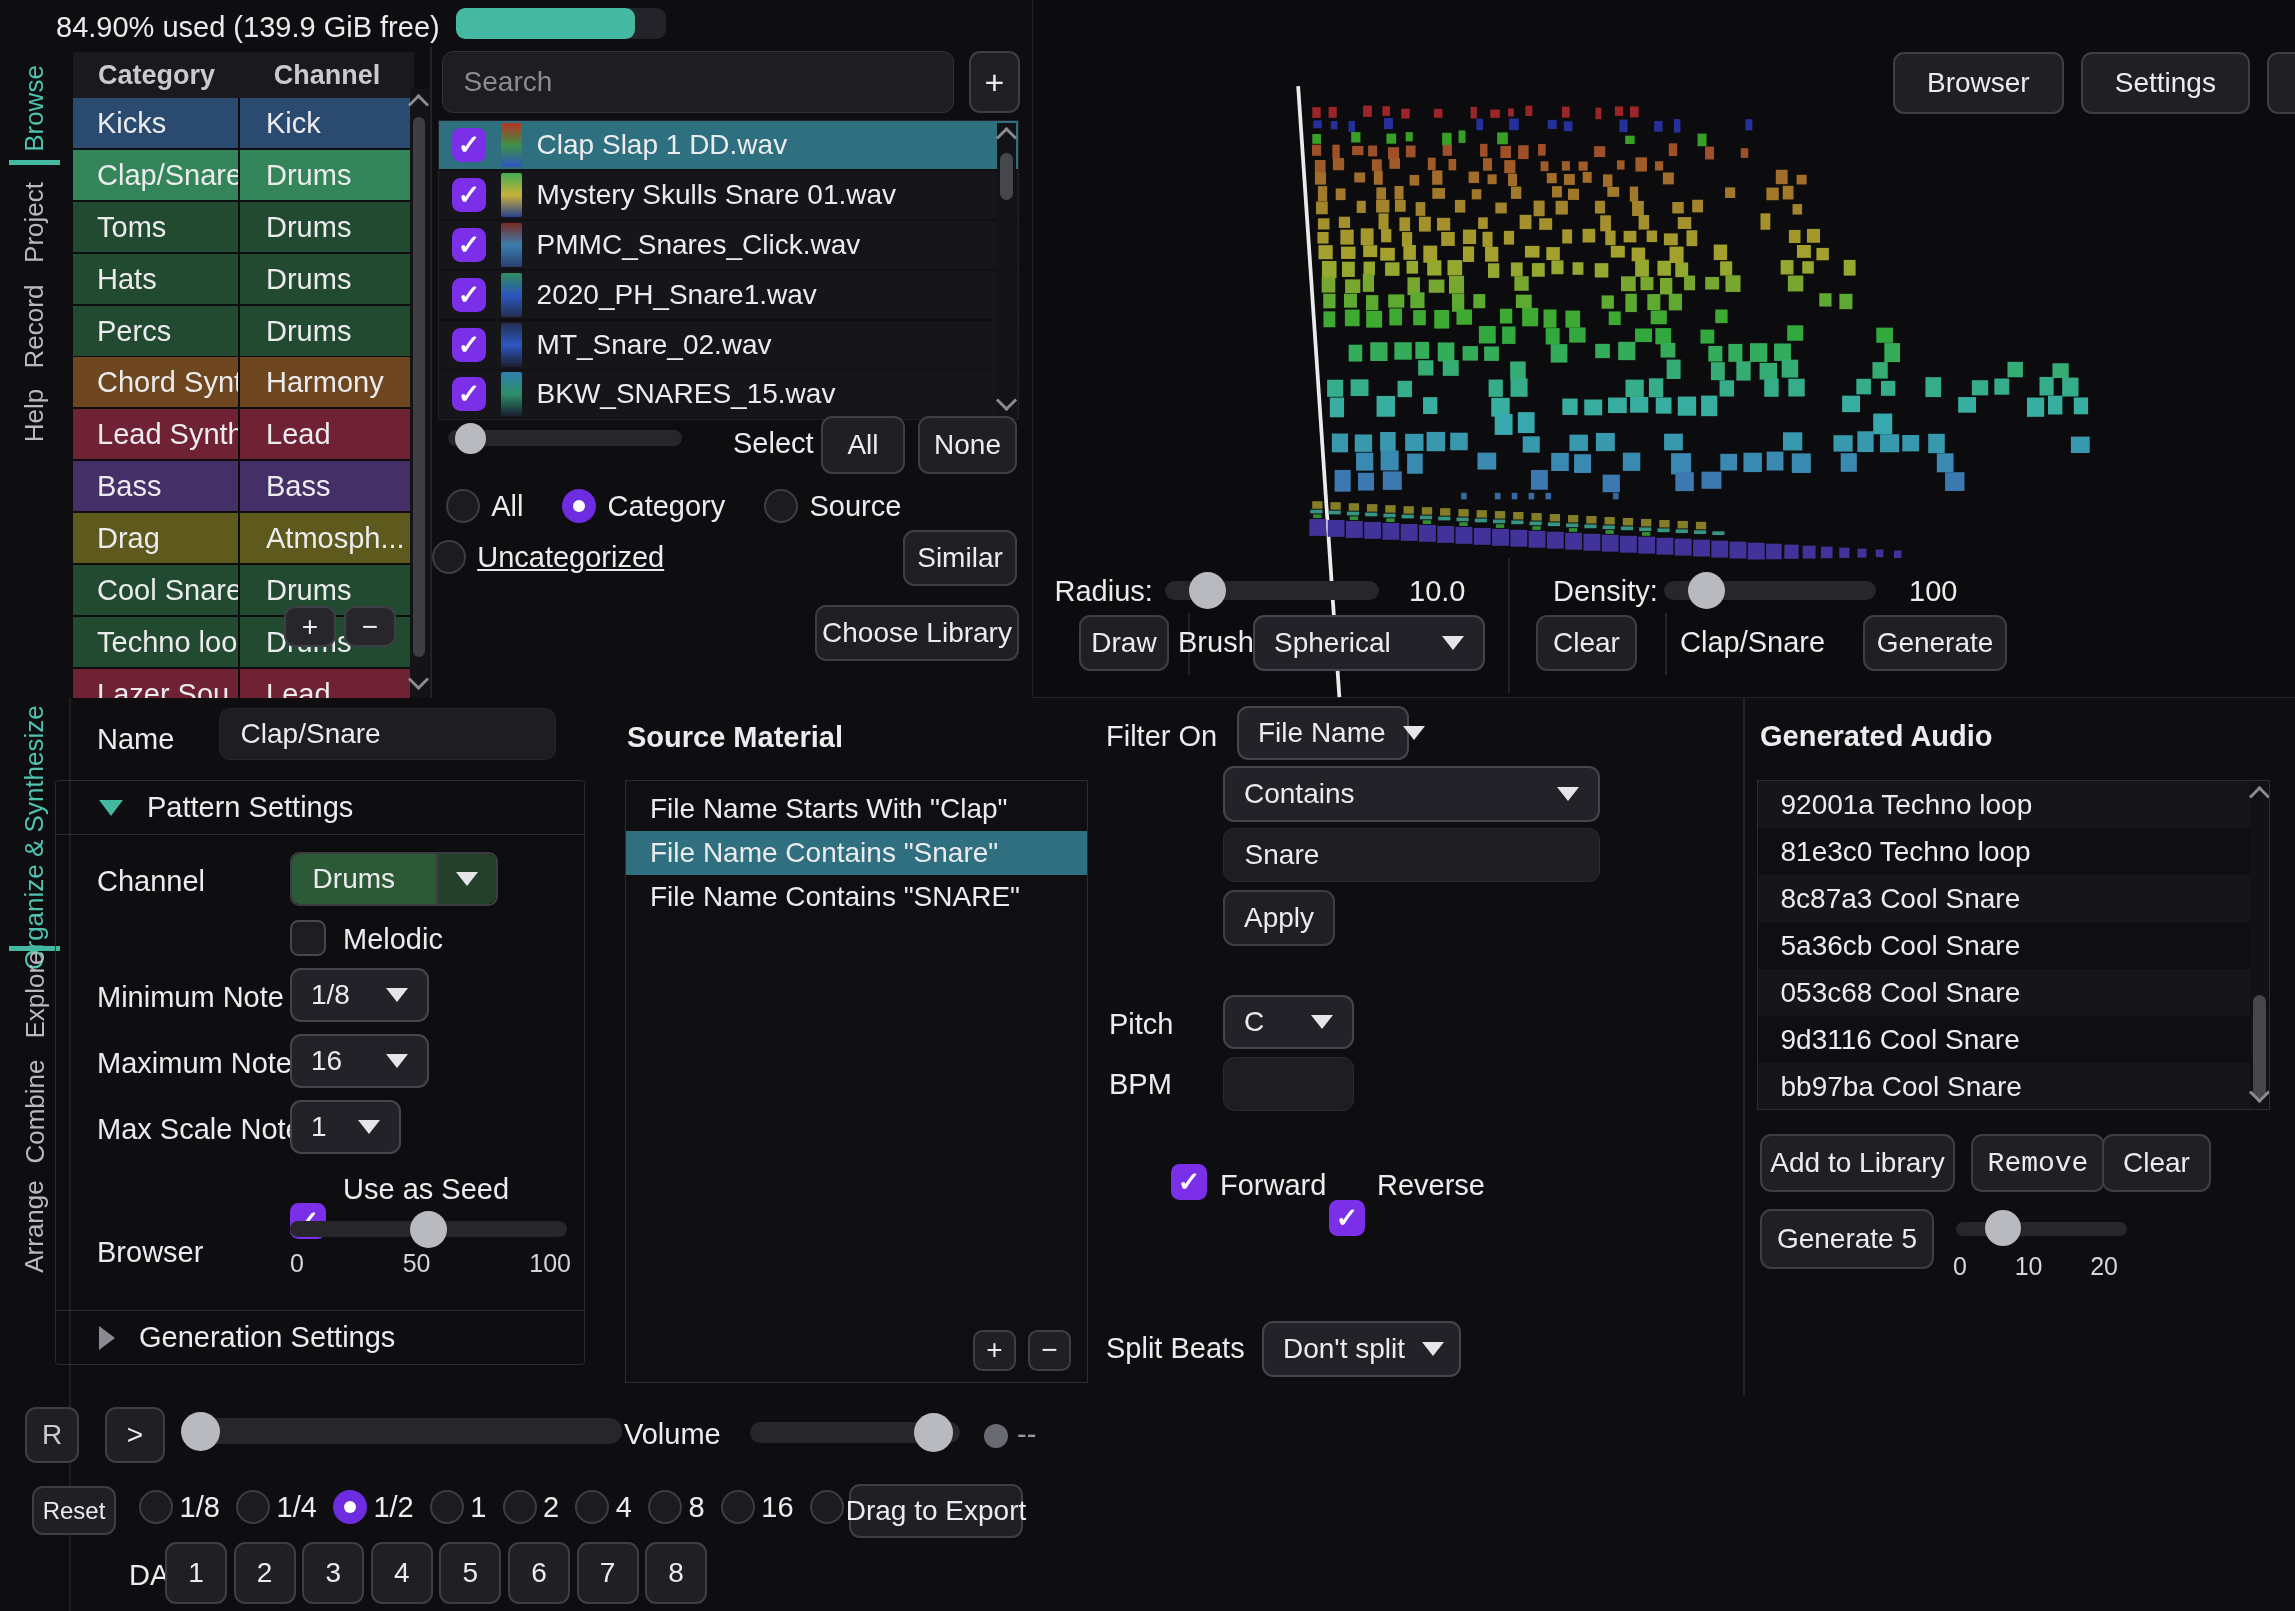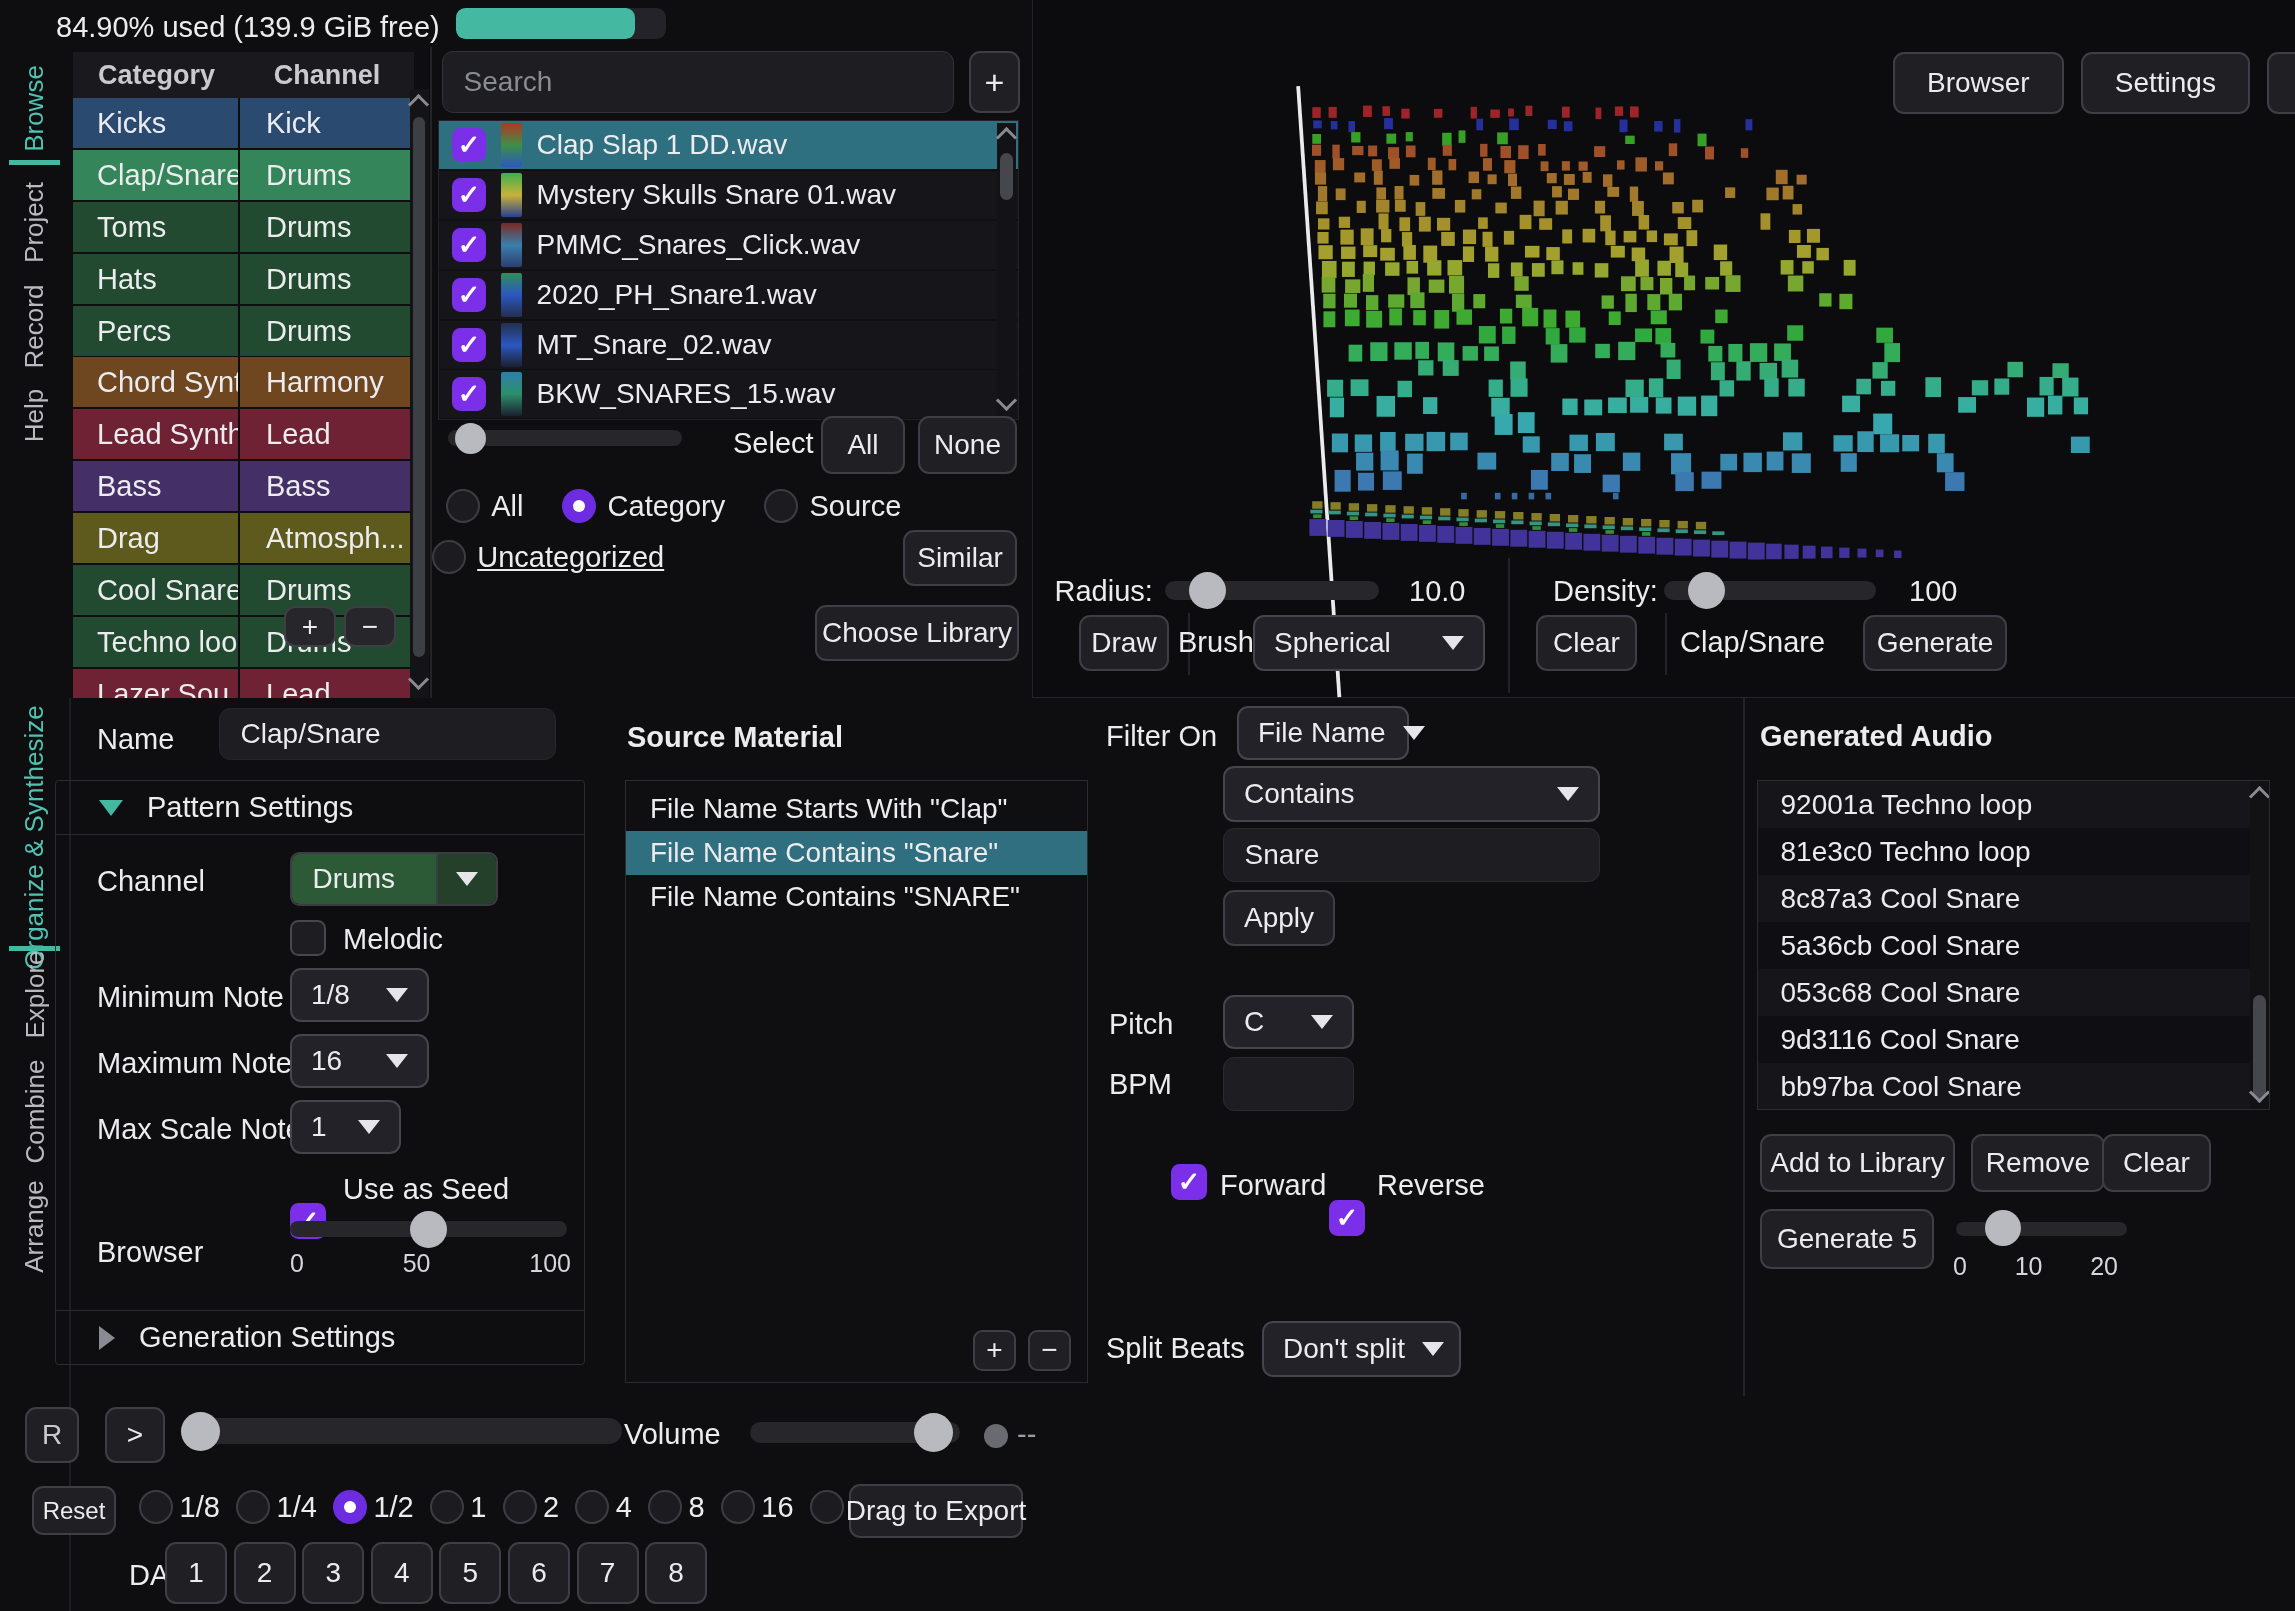--- a/index.html
+++ b/index.html
@@ -836,21 +836,21 @@
           <div class="grow">9d3116 Cool Snare</div>
           <div class="grow">bb97ba Cool Snare</div>
         </div>
       <div class="abs" style="right:0;top:0;bottom:0;width:19px;background:#121215;">
         <span class="chev up abs" style="left:1.9px;top:7.5px;"></span>
         <div class="sb-thumb" style="left:2.8px;top:214px;width:13px;height:105px;background:#46464d;"></div>
         <span class="chev down abs" style="left:1.9px;bottom:9.4px;"></span>
       </div>
     </div>
     <div class="abs btn" style="left:1760px;top:436px;width:195px;height:58px;">Add to Library</div>
-    <div class="abs btn" style="left:1971px;top:436px;width:134px;height:58px;">Remove</div>
+    <div class="abs btn" style="left:1971px;top:436px;width:134px;height:58px;font-family:Liberation Mono, monospace;">Remove</div>
     <div class="abs btn" style="left:2102px;top:436px;width:109px;height:58px;">Clear</div>
     <div class="abs btn" style="left:1760px;top:511px;width:174px;height:60px;">Generate 5</div>
     <div class="track" style="left:1956px;top:524px;width:171px;height:14px;"></div>
     <div class="sthumb" style="left:1985px;top:512px;width:36px;height:36px;"></div>
     <div class="ticks" style="left:1953px;top:554px;width:165px;">
         <span>0</span>
         <span>10</span>
         <span>20</span>
       </div>
 

